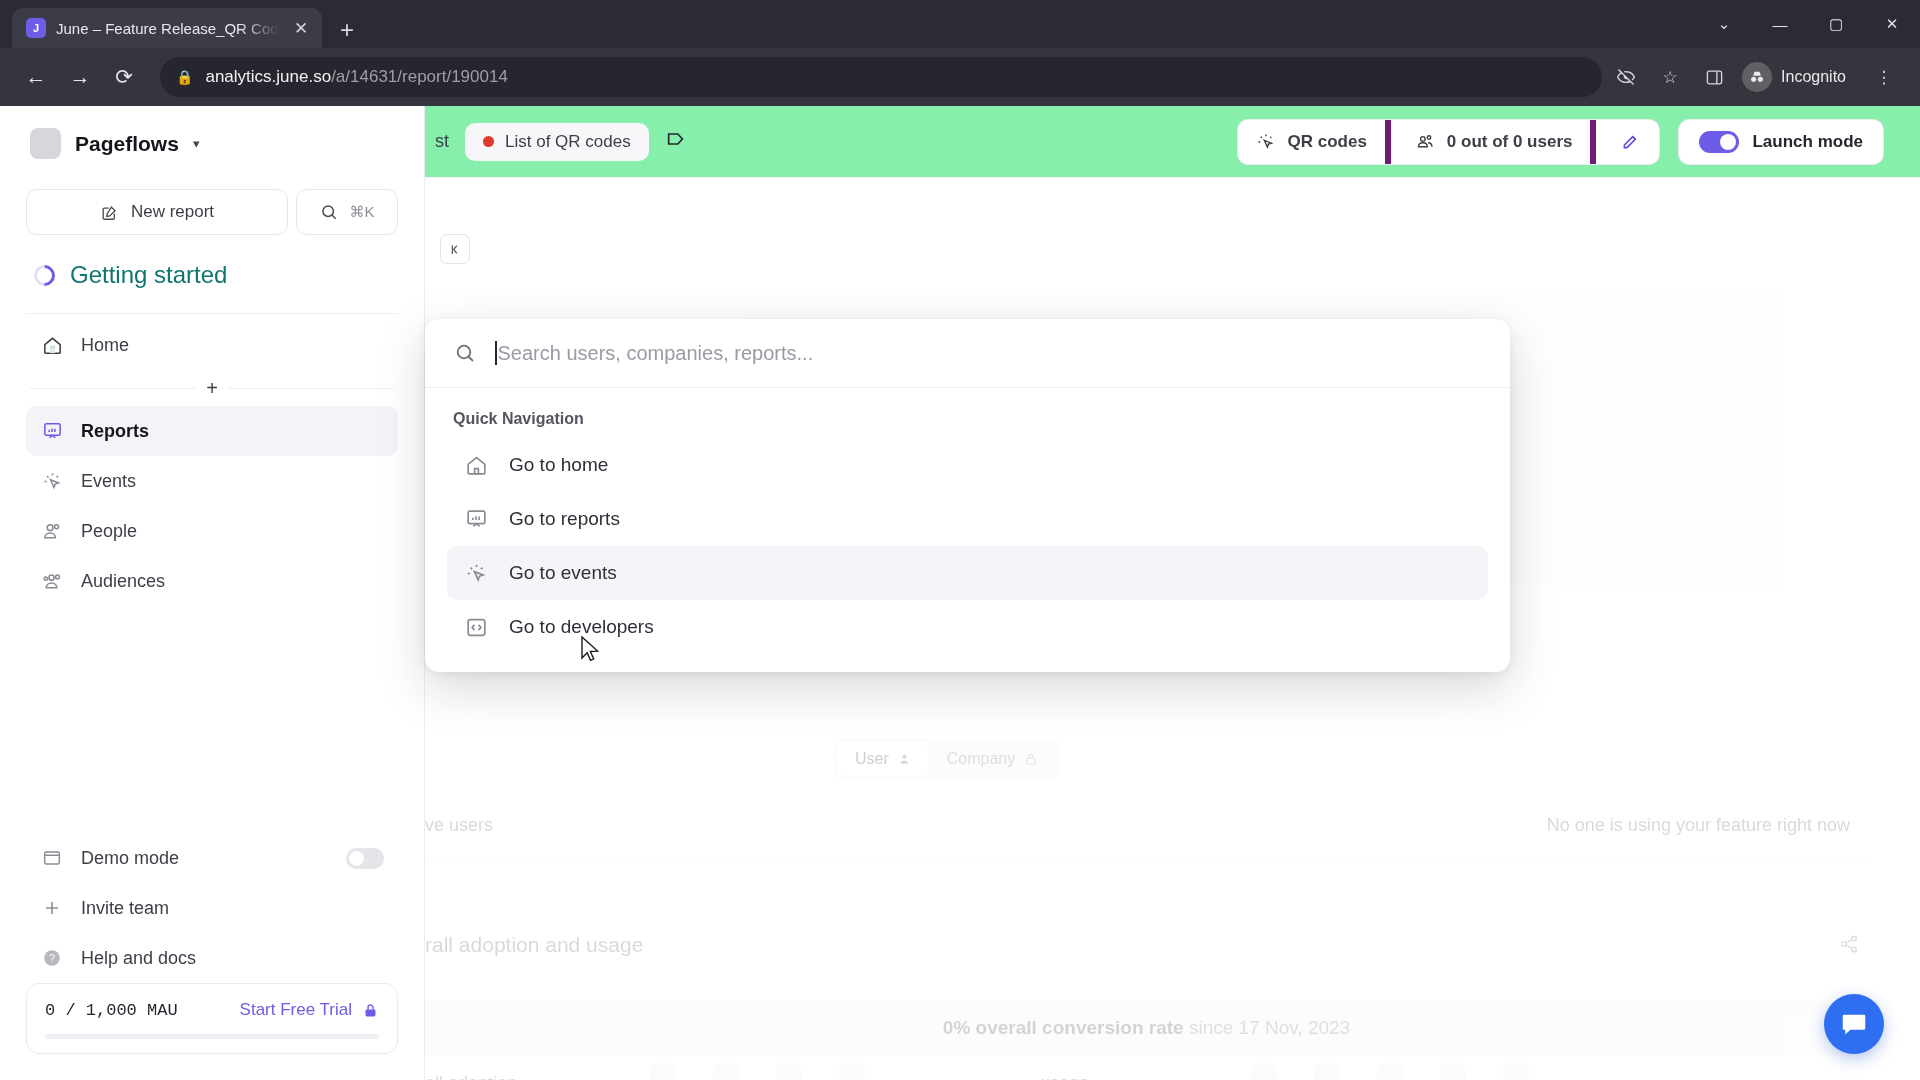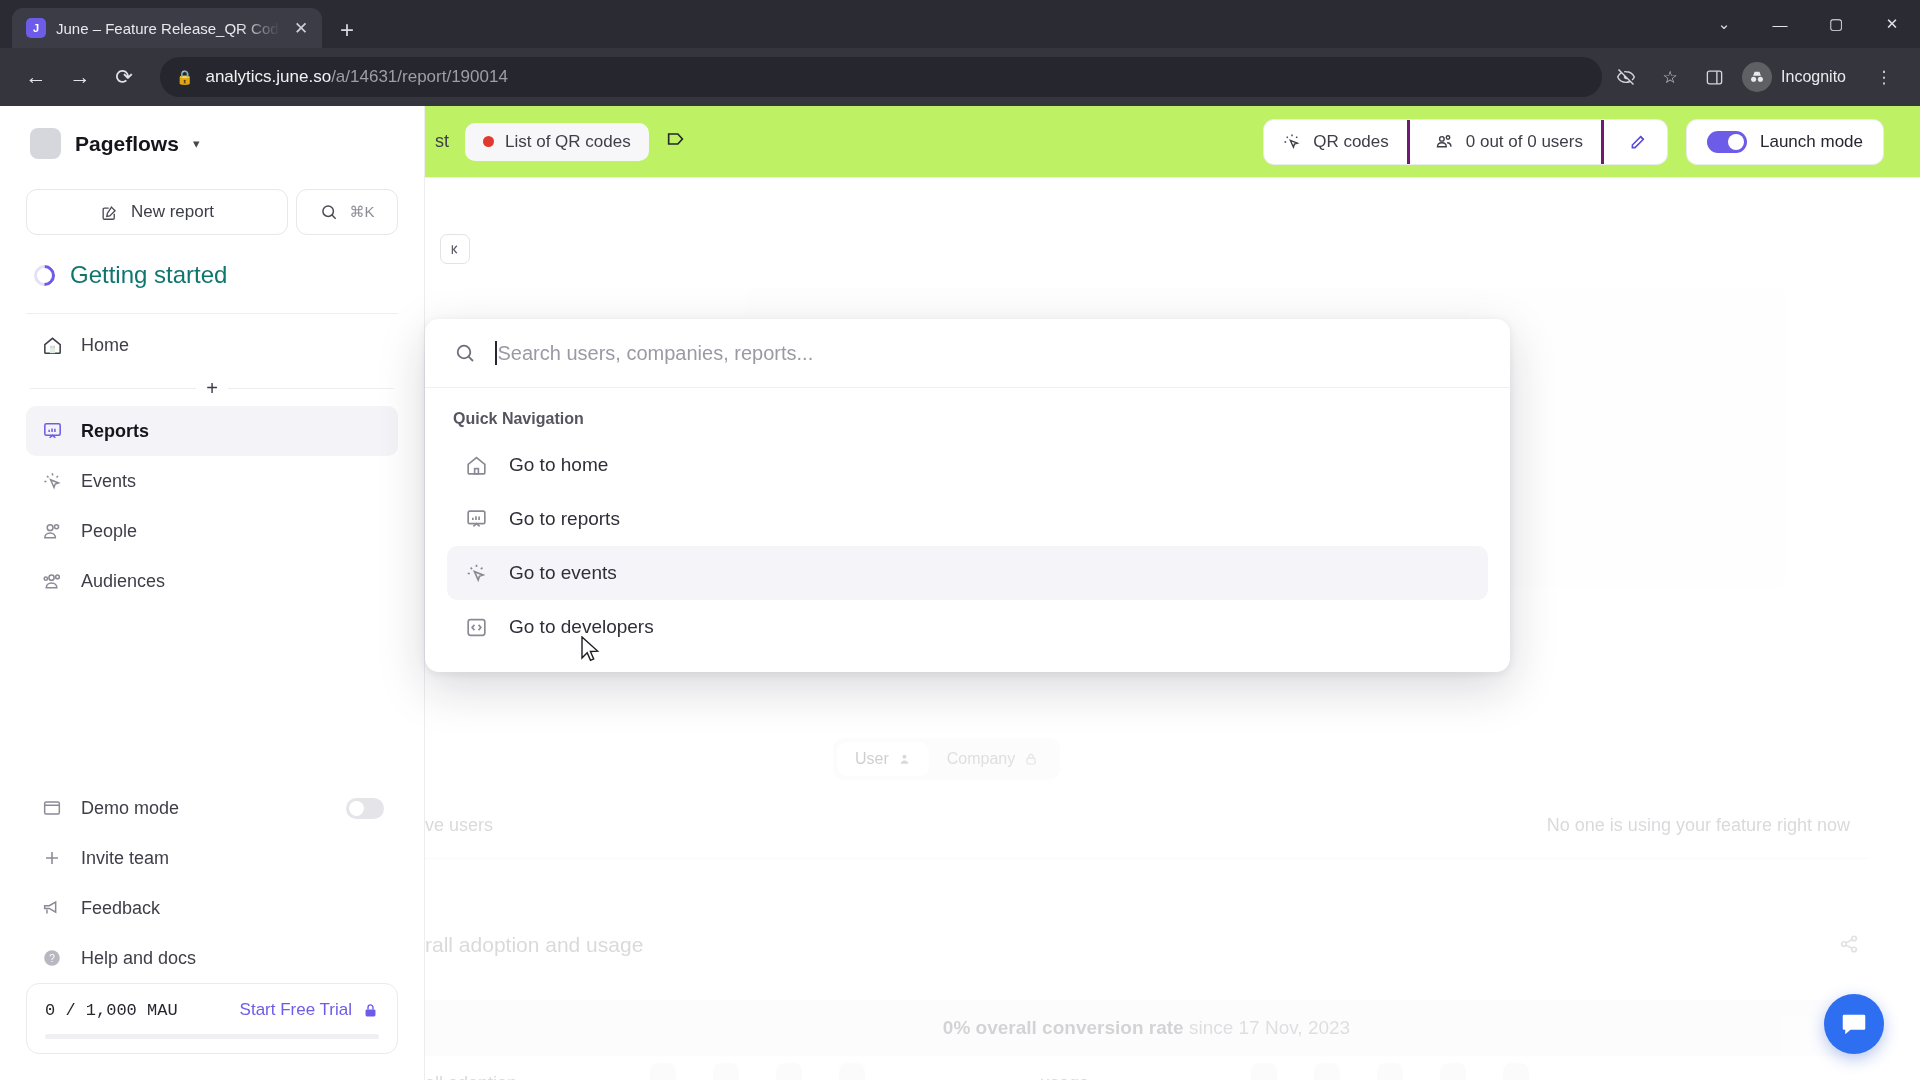--- a/index.html
+++ b/index.html
@@ -115,40 +115,40 @@
   .mau-top { display:flex; align-items:center; justify-content: space-between; }
   .mau-count { font-size: 17px; color: #26262f; font-family: Liberation Mono, monospace; }
   .mau-trial { display:flex; align-items:center; gap:10px; }
   .mau-trial a { font-size: 17px; color: #6c5ce7; text-decoration: none; cursor: pointer; }
   .mau-bar { height: 5px; border-radius: 3px; background: #f0f0f4; margin-top: 14px; }
 
   
   .rpt-header {
     position: absolute; left: 425px; top: 0; right: 0; height: 72px;
     display: flex; align-items: center; padding: 0 36px 0 10px; gap: 16px;
-    border-bottom: 1px solid #f0f0f3; background: #bef264; z-index: 12;
+    border-bottom: 1px solid #f0f0f3; background: #86efac; z-index: 12;
   }
   .crumb-cut { font-size: 18px; color: #3e3e48; }
   .chip-red {
     display:flex; align-items:center; gap: 11px; height: 38px; padding: 0 18px;
     border-radius: 10px; background: #f7f7fa; cursor: pointer;
   }
   .dot-red { width: 11px; height: 11px; border-radius: 50%; background: #e0392f; }
   .chip-red .t { font-size: 17px; color: #3e3e48; }
   .tag-ic { color: #26262f; font-size: 20px; cursor: pointer; }
-  .hdr-right { margin-left: auto; display: flex; align-items: center; gap: 18px; }
+  .hdr-right { margin-left: auto; display: flex; align-items: center; gap: 18px; font-weight: bold; }
   .seg-group {
     display:flex; align-items:center; height: 46px; border: 1px solid #eaeaef; border-radius: 11px;
     overflow: hidden; background: #fff;
   }
   .seg {
     display:flex; align-items:center; gap: 11px; padding: 0 18px; height: 100%;
     font-size: 17px; color: #3e3e48; cursor: pointer;
   }
-  .seg + .seg { border-left: 3px solid #701a75; padding-left: 24px; }
+  .seg + .seg { border-left: 6px solid #701a75; padding-left: 24px; }
   .launch-pill {
     display:flex; align-items:center; gap: 13px; height: 46px; padding: 0 20px;
     border: 1px solid #eaeaef; border-radius: 11px; cursor: pointer; background:#fff;
   }
   .toggle-on { width: 40px; height: 22px; border-radius: 11px; background: #6c5ce7; position: relative; }
   .toggle-on::after { content:''; position:absolute; right:3px; top:3px; width:16px; height:16px;
     border-radius:50%; background:#fff; }
   .launch-pill .t { font-size: 17px; color: #26262f; }
 
   
@@ -464,29 +464,20 @@
 
       <div class="nav-item">
         <span class="ic">
           <svg width="22" height="22" viewBox="0 0 24 24" fill="none" stroke="#8a8a95" stroke-width="1.7">
               <path d="M12 5.5v13M5.5 12h13"></path>
             </svg>
         </span>
         <span>Invite team</span>
       </div>
 
-      <div class="nav-item">
-        <span class="ic">
-          <svg width="22" height="22" viewBox="0 0 24 24" fill="none" stroke="#8a8a95" stroke-width="1.6">
-              <path d="M4 9.5h5l7-4v11l-7-4H4z"></path>
-              <path d="M6.5 13.5V18"></path>
-            </svg>
-        </span>
-        <span>Feedback</span>
-      </div>
 
       <div class="nav-item">
         <span class="ic">
           <svg width="22" height="22" viewBox="0 0 24 24" fill="#b8b8c1">
               <circle cx="12" cy="12" r="8.5"></circle>
               <text x="12" y="16.3" font-size="11" fill="#fff" text-anchor="middle" font-family="Liberation Sans, sans-serif">?</text>
             </svg>
         </span>
         <span>Help and docs</span>
       </div>

